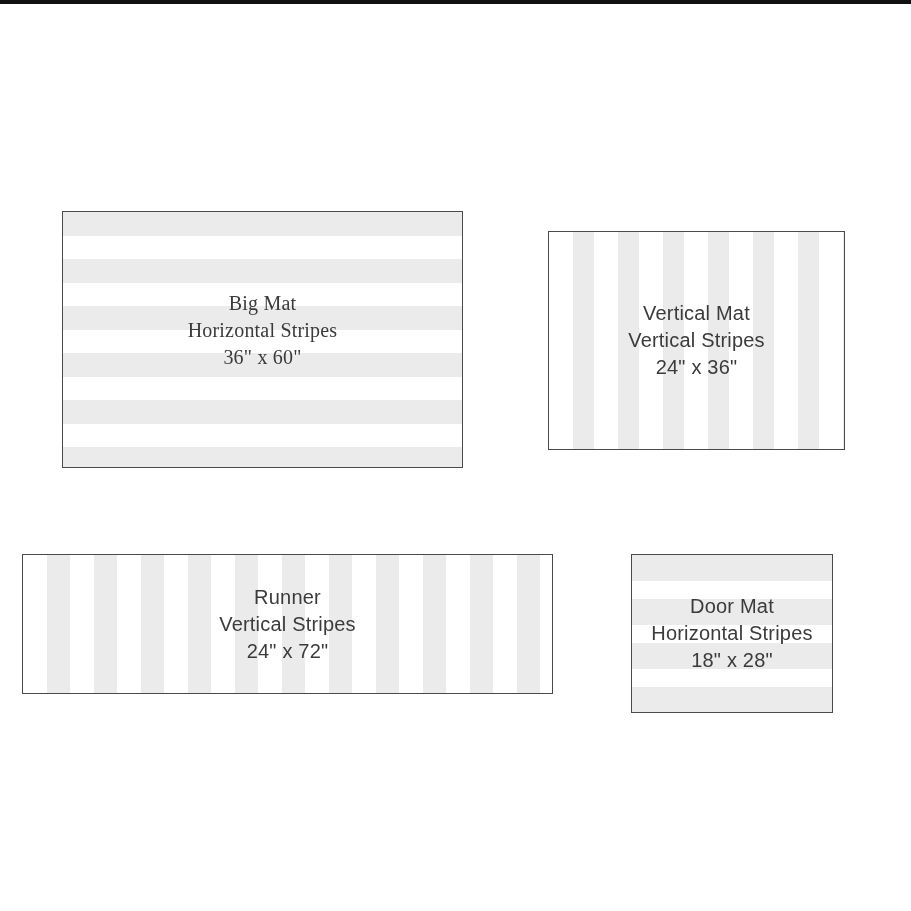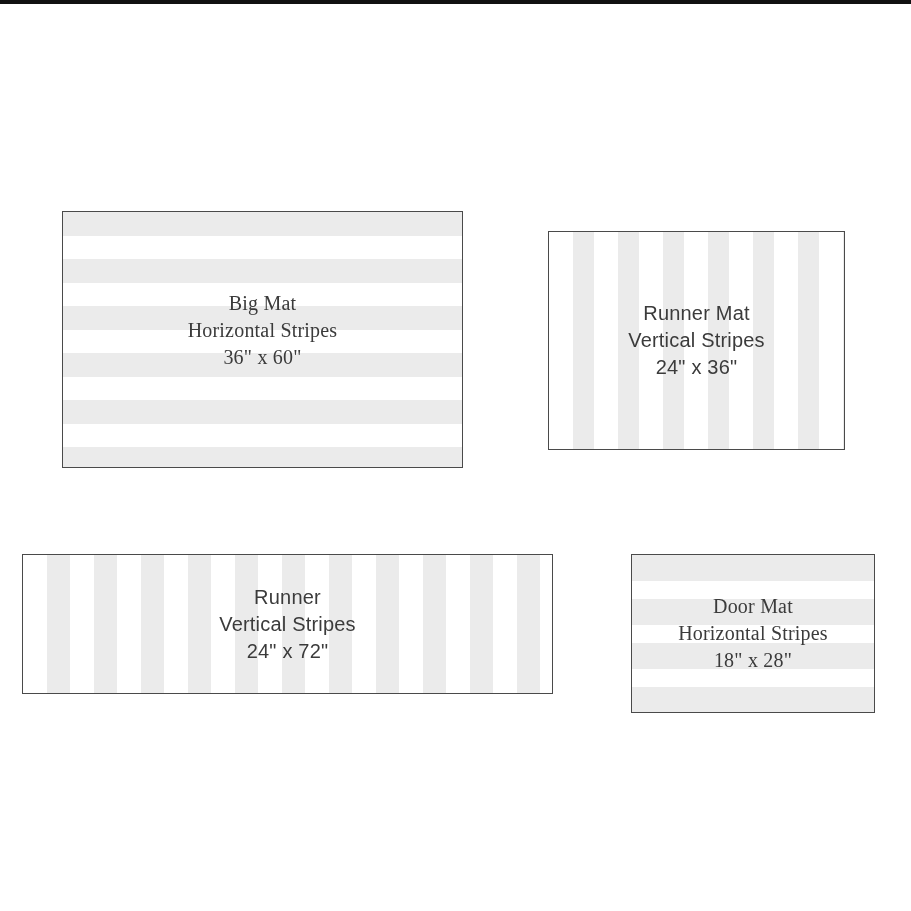--- a/index.html
+++ b/index.html
@@ -82,50 +82,49 @@
       var(--stripe-alt-color, #ffffff) 0px,
       var(--stripe-alt-color, #ffffff) 24.5px,
       var(--stripe-color, #ebebeb) 24.5px,
       var(--stripe-color, #ebebeb) 47px
     );
   }
   
   .mat-door {
     left: 631px;
     top: 554px;
-    width: 244px;
+    width: 202px;
     height: 159px;
     background: repeating-linear-gradient(
       to bottom,
       var(--stripe-color, #ebebeb) 0px,
       var(--stripe-color, #ebebeb) 26px,
       var(--stripe-alt-color, #ffffff) 26px,
       var(--stripe-alt-color, #ffffff) 44px
     );
-    font-family: Liberation Serif, serif;
   }
 </style>
 </head>
 <body>
 
 <div class="canvas">
 
   <div class="top-bar"></div>
 
   <div class="mat mat-big">
     <div class="mat-label">
       <div>Big Mat</div>
       <div>Horizontal Stripes</div>
       <div>36" x 60"</div>
     </div>
   </div>
 
   <div class="mat mat-utility">
     <div class="mat-label">
-      <div>Runner Mat</div>
+      <div>Vertical Mat</div>
       <div>Vertical Stripes</div>
       <div>24" x 36"</div>
     </div>
   </div>
 
   <div class="mat mat-runner">
     <div class="mat-label">
       <div>Runner</div>
       <div>Vertical Stripes</div>
       <div>24" x 72"</div>

